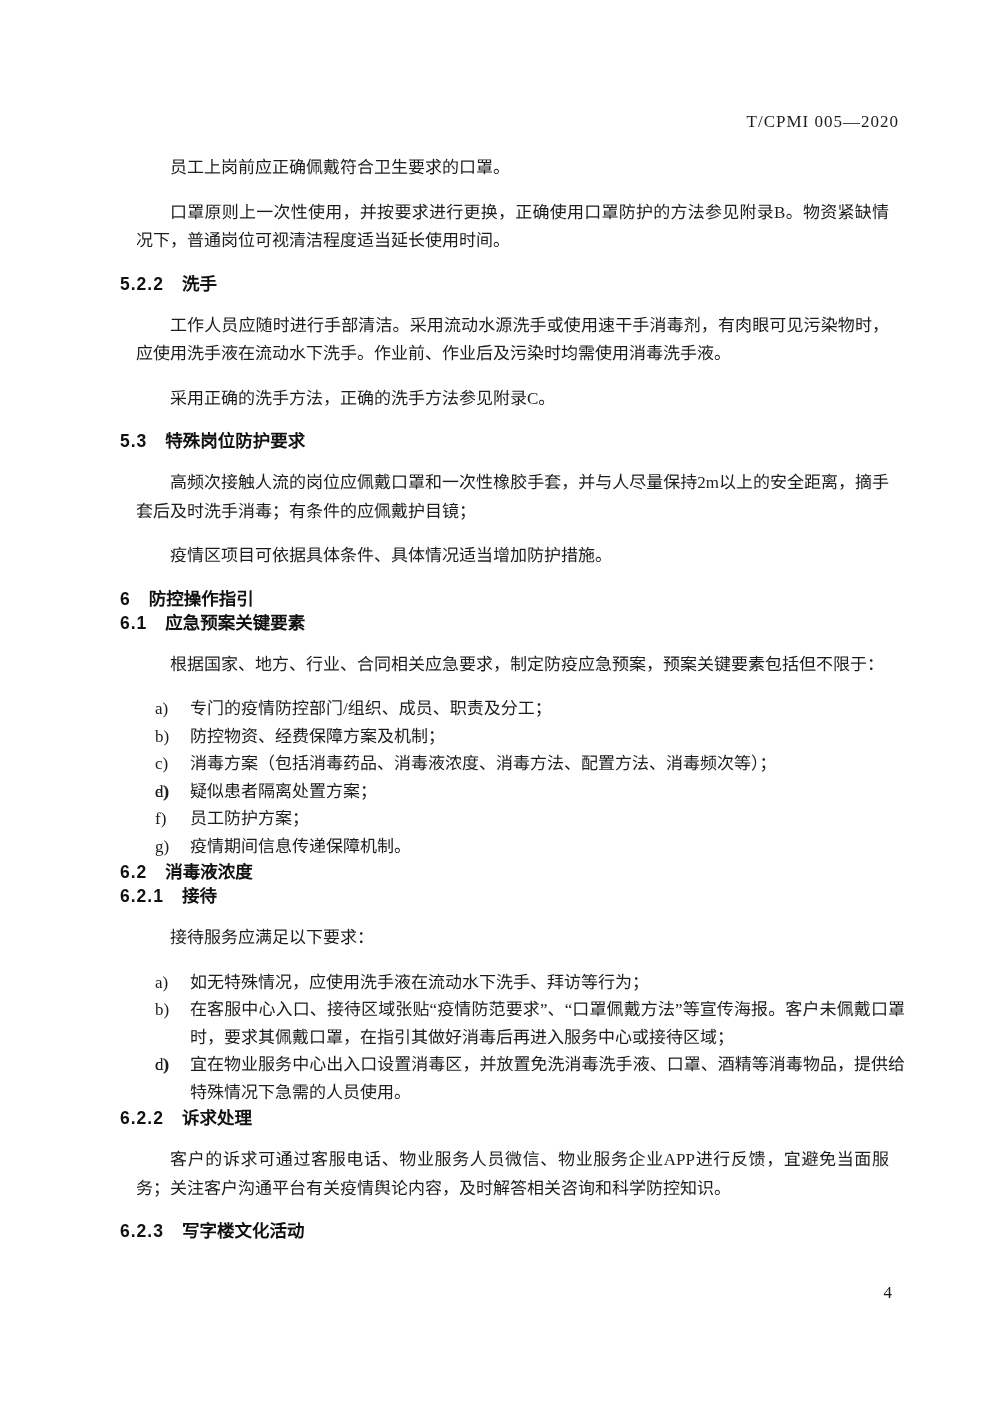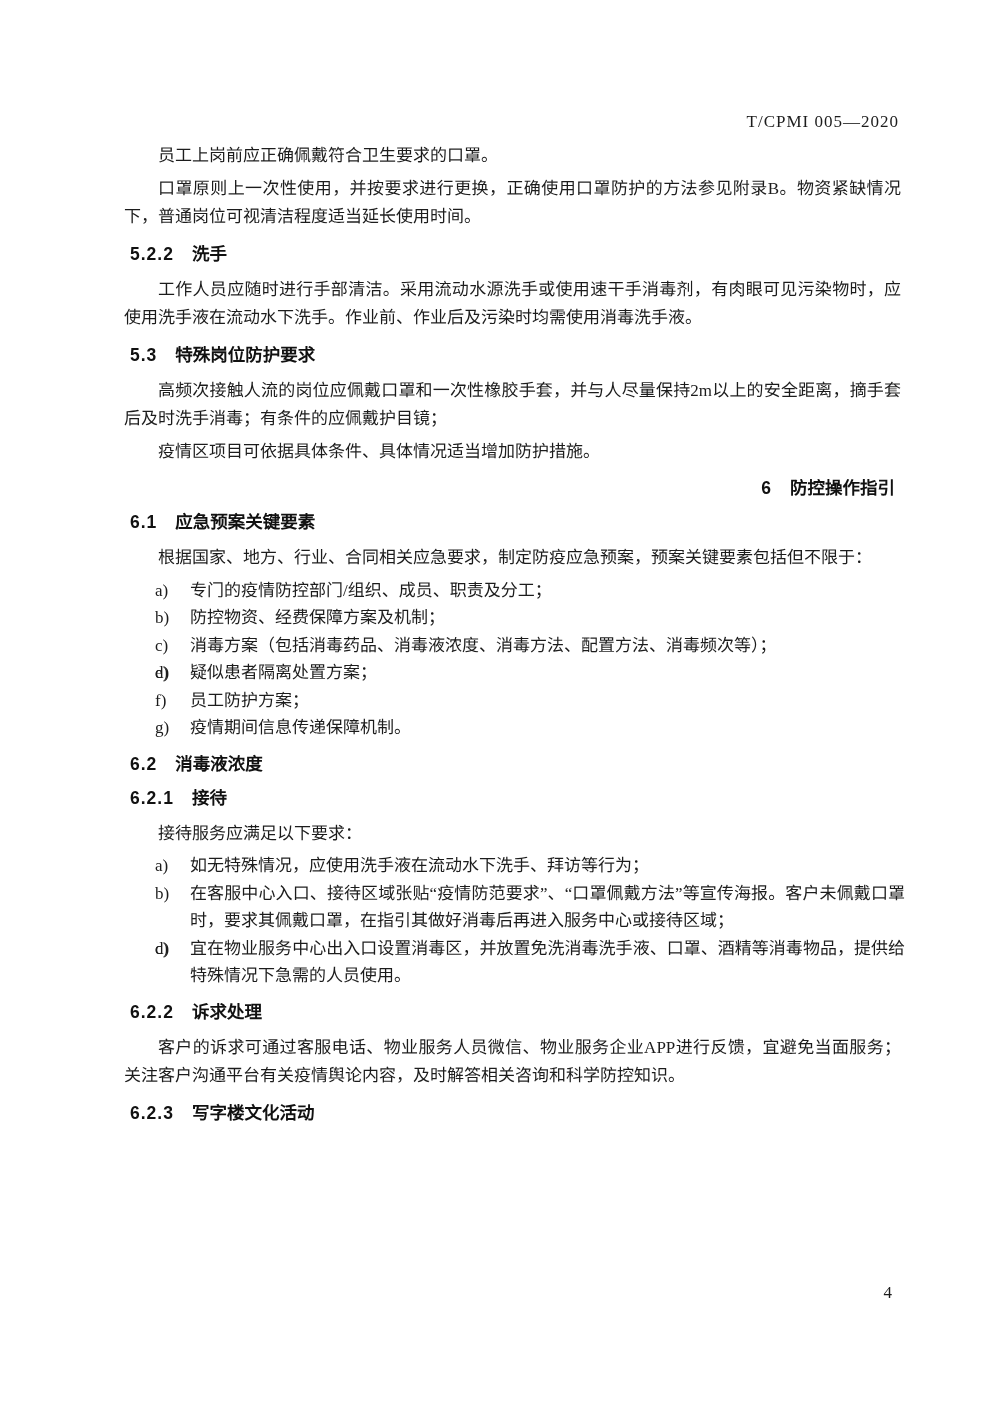--- a/index.html
+++ b/index.html
@@ -16,42 +16,42 @@
     top:112px;right:101px;
     font-size:17px;
     letter-spacing:1px;
     color:#1c1c1c;
   }
   .content{
     position:absolute;
     top:138px;left:120px;right:95px;
   }
   p.body{
-    margin:4px;
+    margin:16px;
     font-size:17px;
     line-height:28.5px;
     text-align:justify;
     text-indent:2em;
   }
   h3.sec, h2.chap{
     font-family:"Liberation Sans","DejaVu Sans",sans-serif;
     font-weight:bold;
     color:#111;
     font-size:17.5px;
-    margin:10px;
+    margin:0;
     line-height:24px;
   }
   h3.sec .num, h2.chap .num{margin-right:18px;letter-spacing:1px;}
   
   .mt-sub{margin-top:11px;}          
   .mb-sub{margin-bottom:9px;}
   .mt-sec{margin-top:22px;}          
   .mb-sec{margin-bottom:16px;}
   .mt-chap{margin-top:32px;}         
-  .mb-chap{margin-bottom:34px;text-align:right;}
+  .mb-chap{margin-bottom:34px;}
   
   .ltr-list{margin:0;padding:0;list-style:none;}
   .ltr-list .li{
     position:relative;
     font-size:17px;
     line-height:27.5px;
     text-align:justify;
     padding-left:70px;
     margin:0;
   }
@@ -75,20 +75,21 @@
 
 <div class="content">
 
   <p class="body">员工上岗前应正确佩戴符合卫生要求的口罩。</p>
   <p class="body">口罩原则上一次性使用，并按要求进行更换，正确使用口罩防护的方法参见附录B。物资紧缺情况下，普通岗位可视清洁程度适当延长使用时间。</p>
 
   <h3 class="sec mt-sub mb-sub">
     <span class="num">5.2.2</span><span>洗手</span>
   </h3>
   <p class="body">工作人员应随时进行手部清洁。采用流动水源洗手或使用速干手消毒剂，有肉眼可见污染物时，应使用洗手液在流动水下洗手。作业前、作业后及污染时均需使用消毒洗手液。</p>
+  <p class="body">采用正确的洗手方法，正确的洗手方法参见附录C。</p>
 
   <h3 class="sec mt-sec mb-sec">
     <span class="num">5.3</span><span>特殊岗位防护要求</span>
   </h3>
   <p class="body">高频次接触人流的岗位应佩戴口罩和一次性橡胶手套，并与人尽量保持2m以上的安全距离，摘手套后及时洗手消毒；有条件的应佩戴护目镜；</p>
   <p class="body">疫情区项目可依据具体条件、具体情况适当增加防护措施。</p>
 
   <h2 class="chap mt-chap mb-chap">
     <span class="num">6</span><span>防控操作指引</span>
   </h2>

